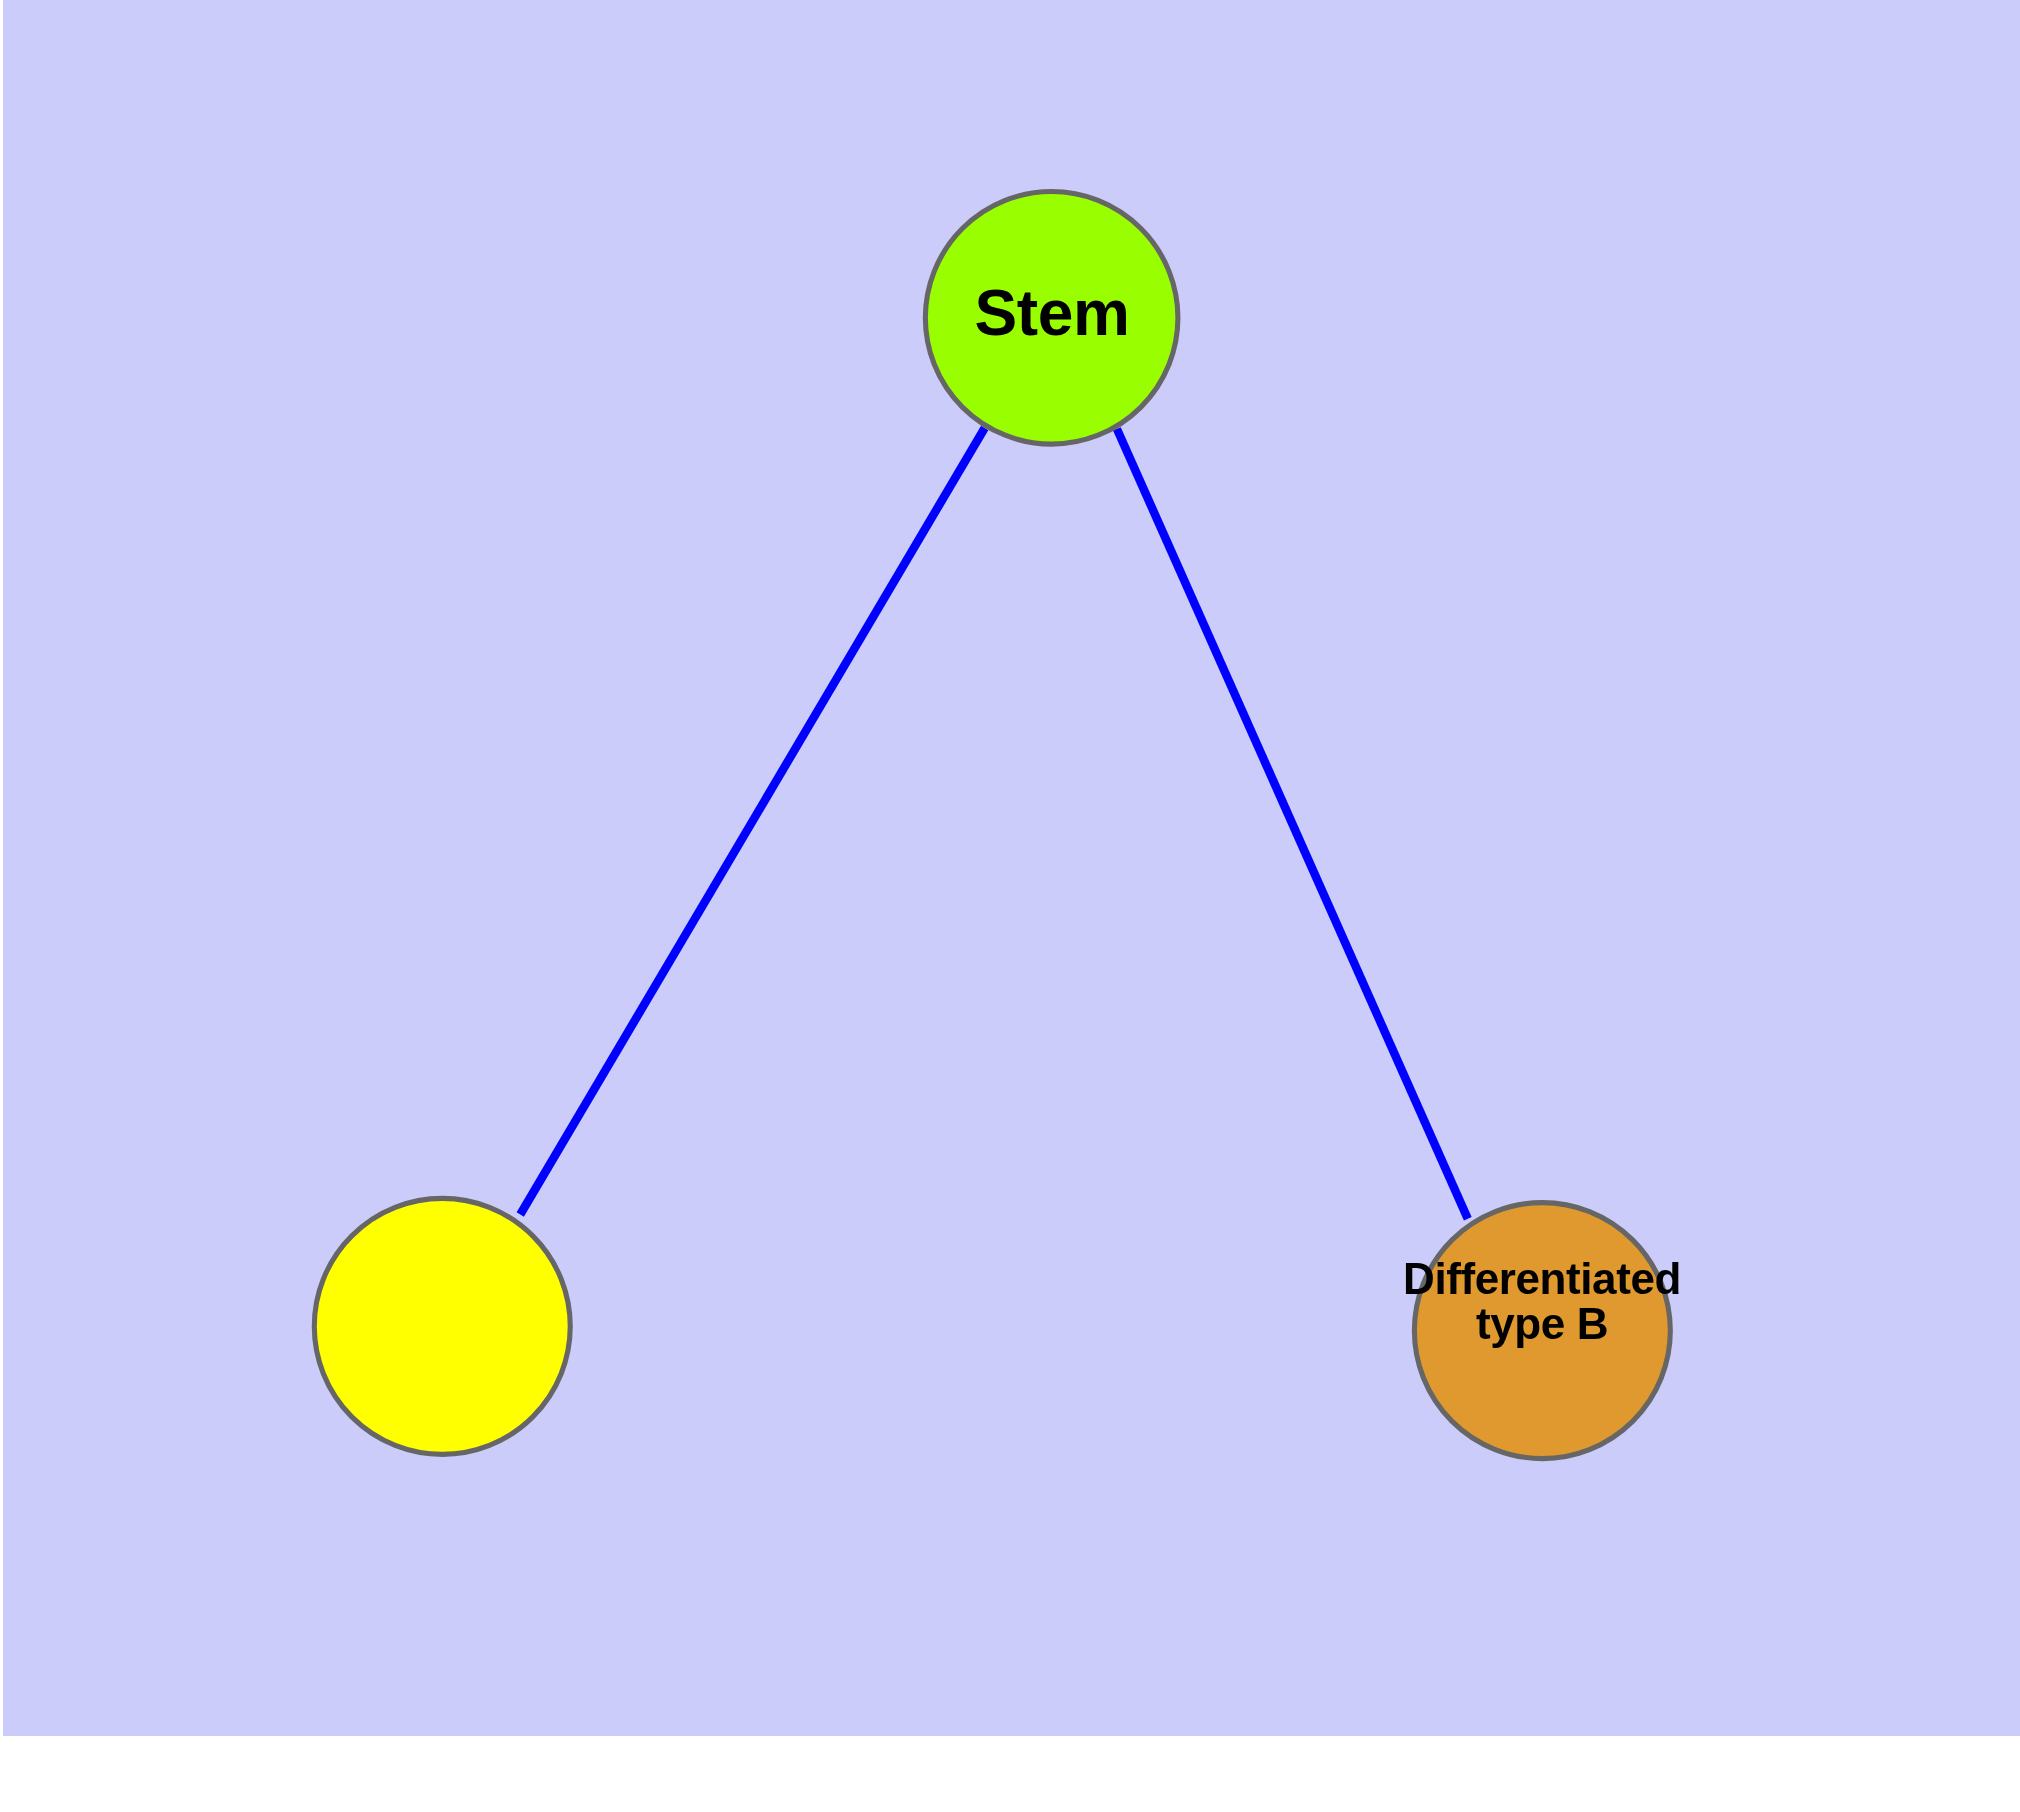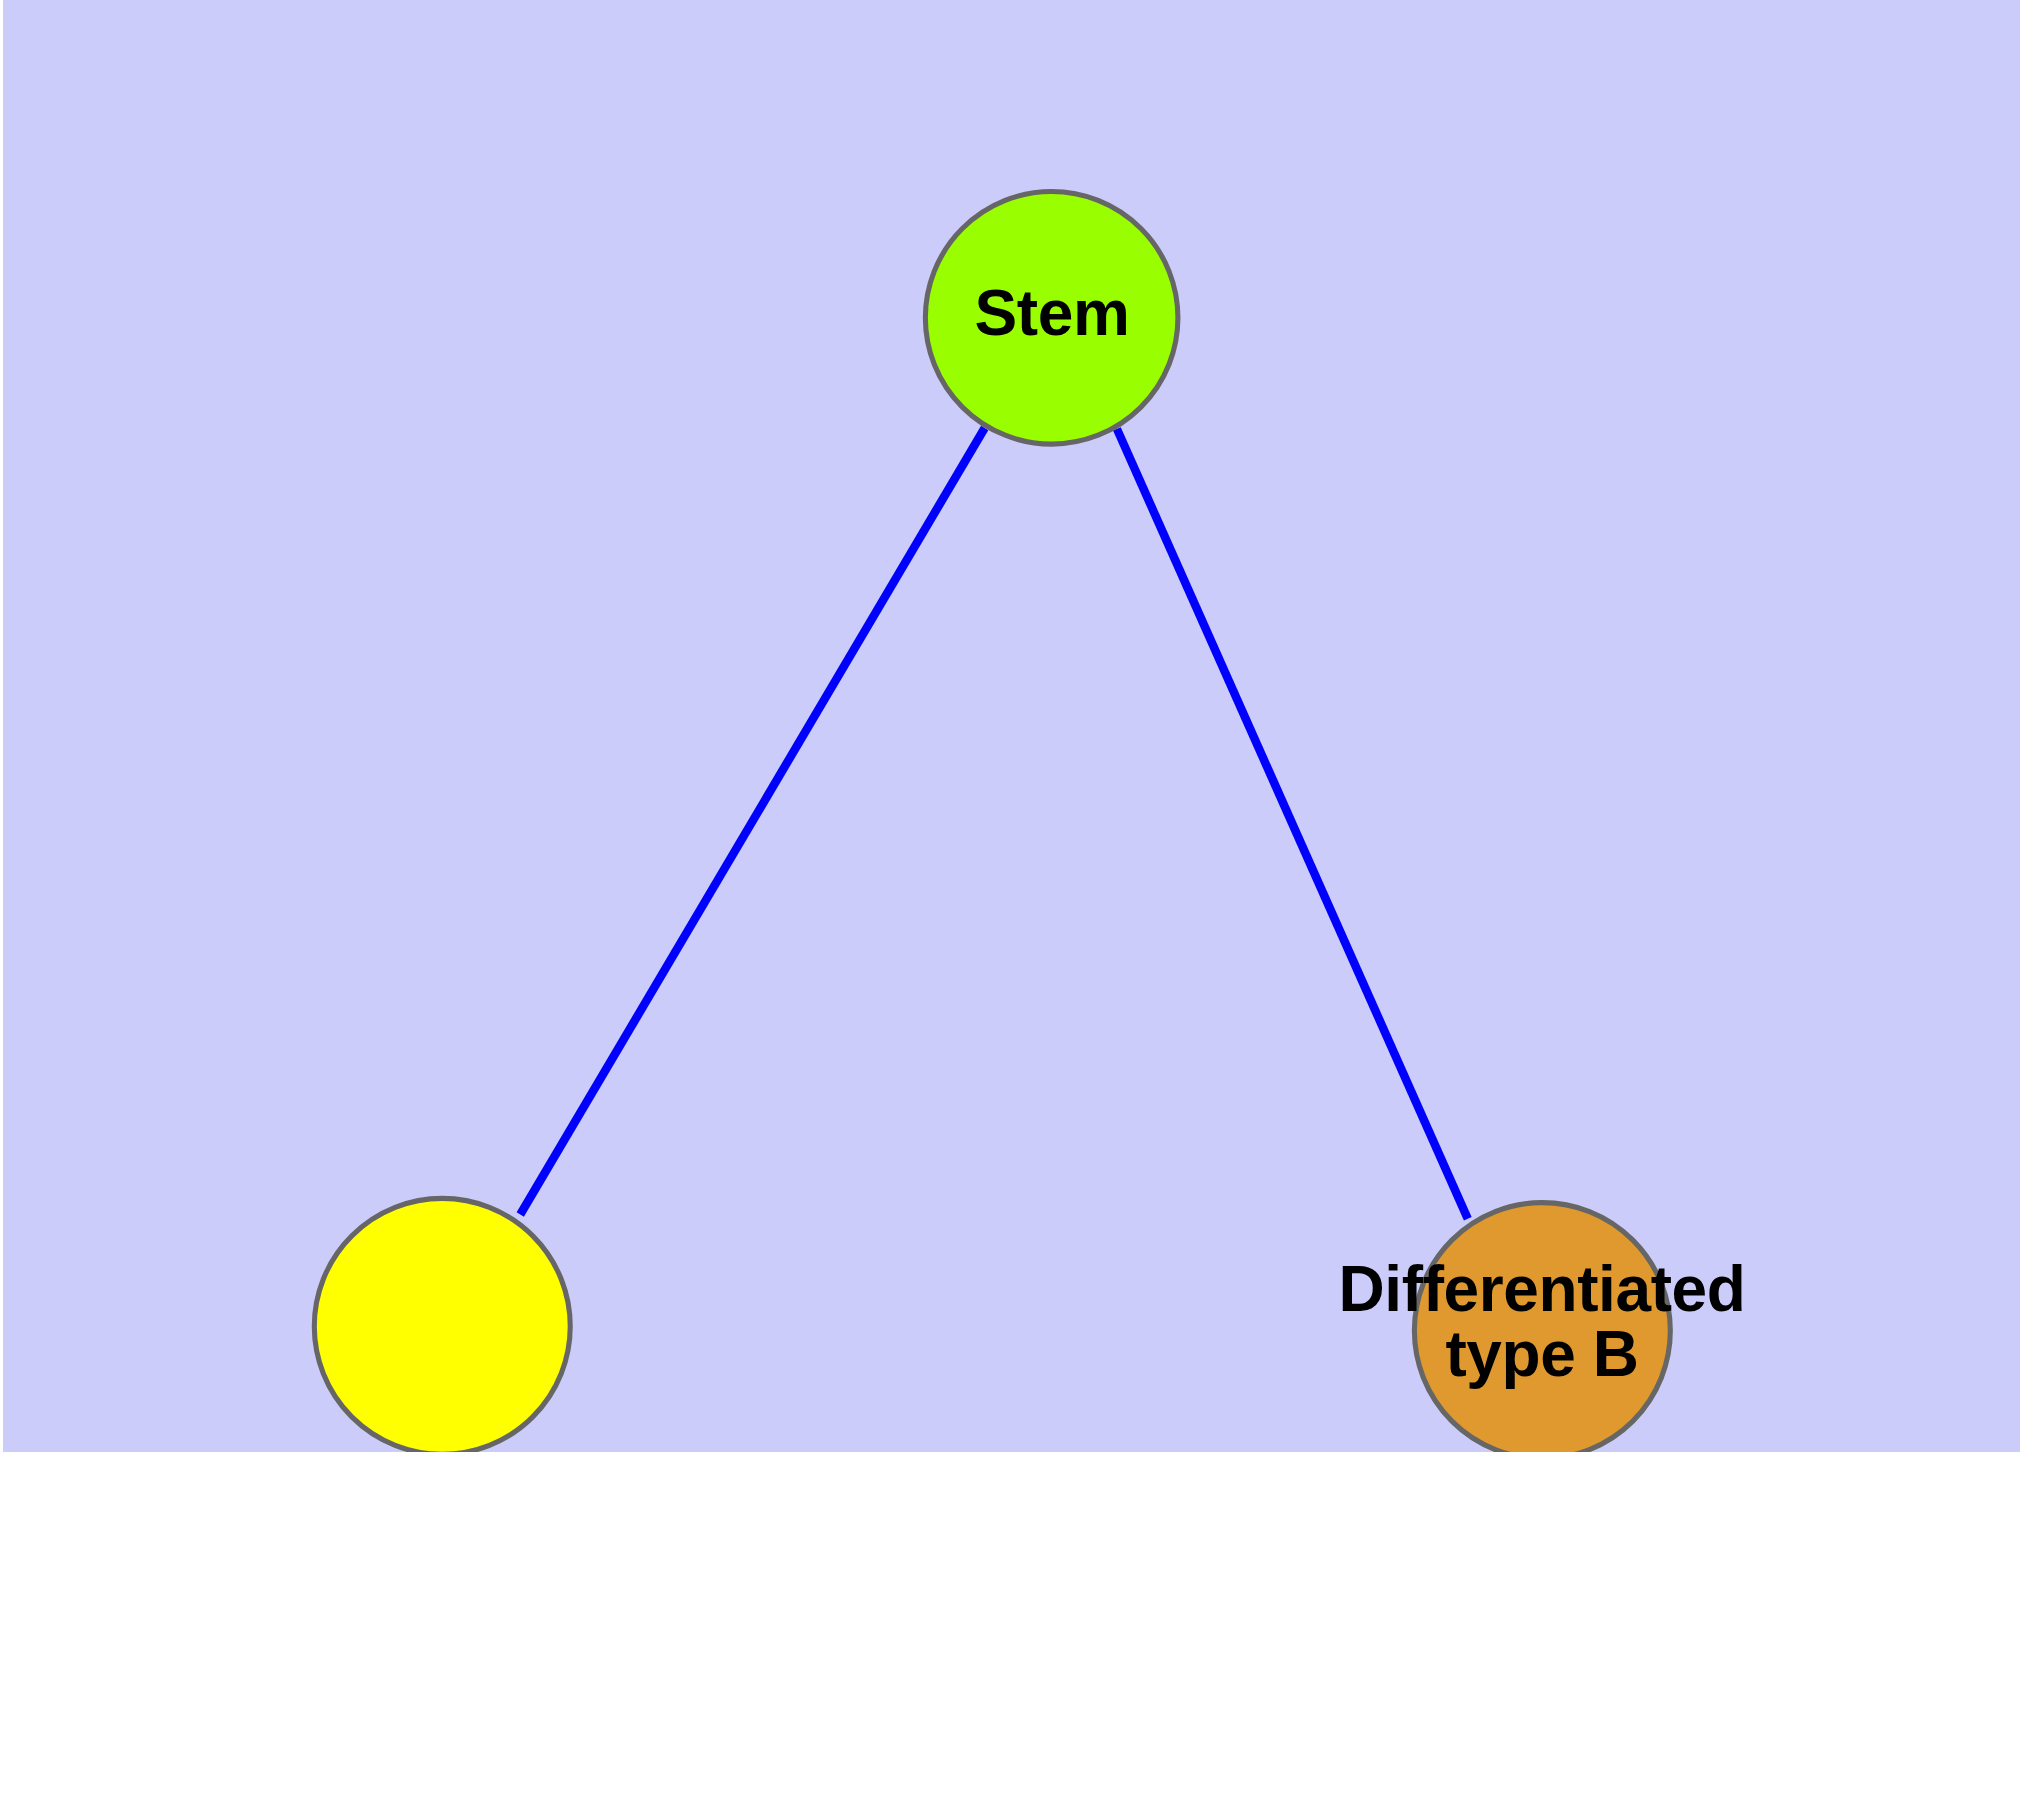--- a/index.html
+++ b/index.html
@@ -4,21 +4,21 @@
 <title>Cell Differentiation Graph</title>
 <style>
   html, body {
     margin: 0;
     padding: 0;
     background: #ffffff;
   }
   #canvas {
     position: relative;
     width: 2021px;
-    height: 1452px;
+    height: 1736px;
     background: #ccccfa;
     border-left: 3.4px solid #ffffff;
     box-sizing: border-box;
     overflow: hidden;
     font-family: "Liberation Sans", sans-serif;
   }
   #graph-svg {
     position: absolute;
     left: 0;
     top: 0;
@@ -42,21 +42,21 @@
     top: 281px;
     width: 848px;
   }
   #label-diff-a {
     font-size: 64px;
     left: 15.3px;
     top: 1253px;
     width: 848px;
   }
   #label-diff-b {
-    font-size: 64px;
+    font-size: 44px;
     left: 1115px;
     top: 1257px;
     width: 848px;
   }
 </style>
 </head>
 <body>
 
 <div id="canvas">
 

